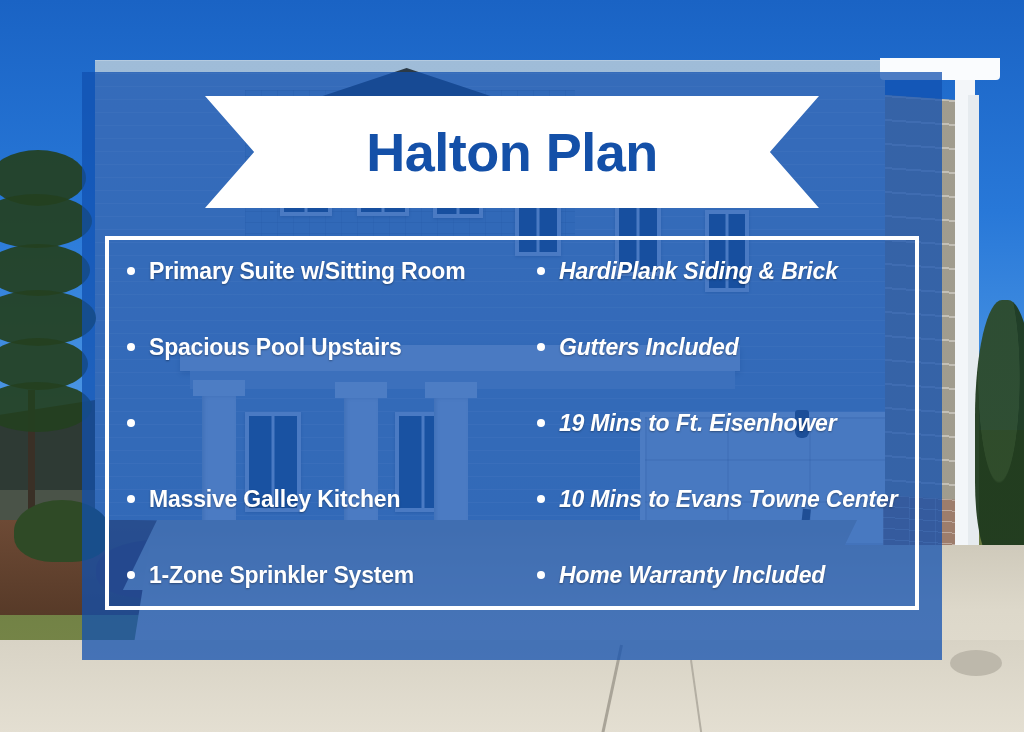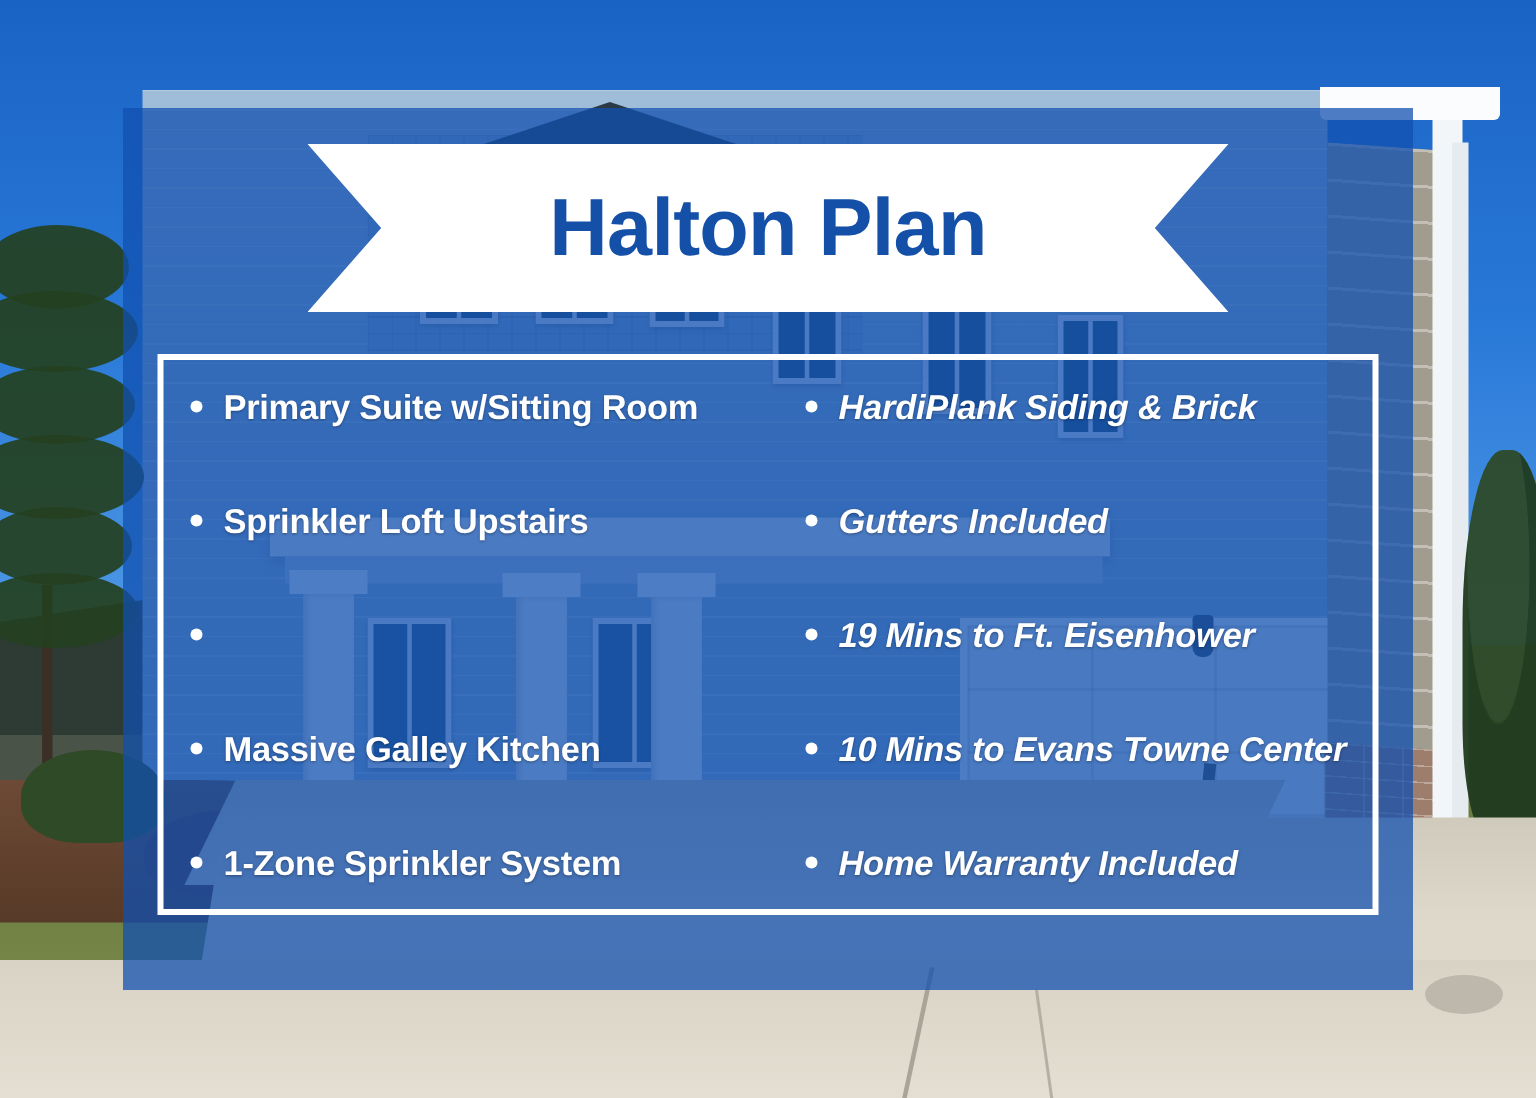--- a/index.html
+++ b/index.html
@@ -388,21 +388,21 @@
   <div class="frame">
     <div class="cols">
 
       <div class="col-list left">
         <div class="bullet-row">
           <span class="dot"></span>
           <span class="bullet-text">Primary Suite w/Sitting Room</span>
         </div>
         <div class="bullet-row">
           <span class="dot"></span>
-          <span class="bullet-text">Sprinkler Loft Upstairs</span>
+          <span class="bullet-text">Spacious Pool Upstairs</span>
         </div>
         <div class="bullet-row">
           <span class="dot"></span>
         </div>
         <div class="bullet-row">
           <span class="dot"></span>
           <span class="bullet-text">Massive Galley Kitchen</span>
         </div>
         <div class="bullet-row">
           <span class="dot"></span>

